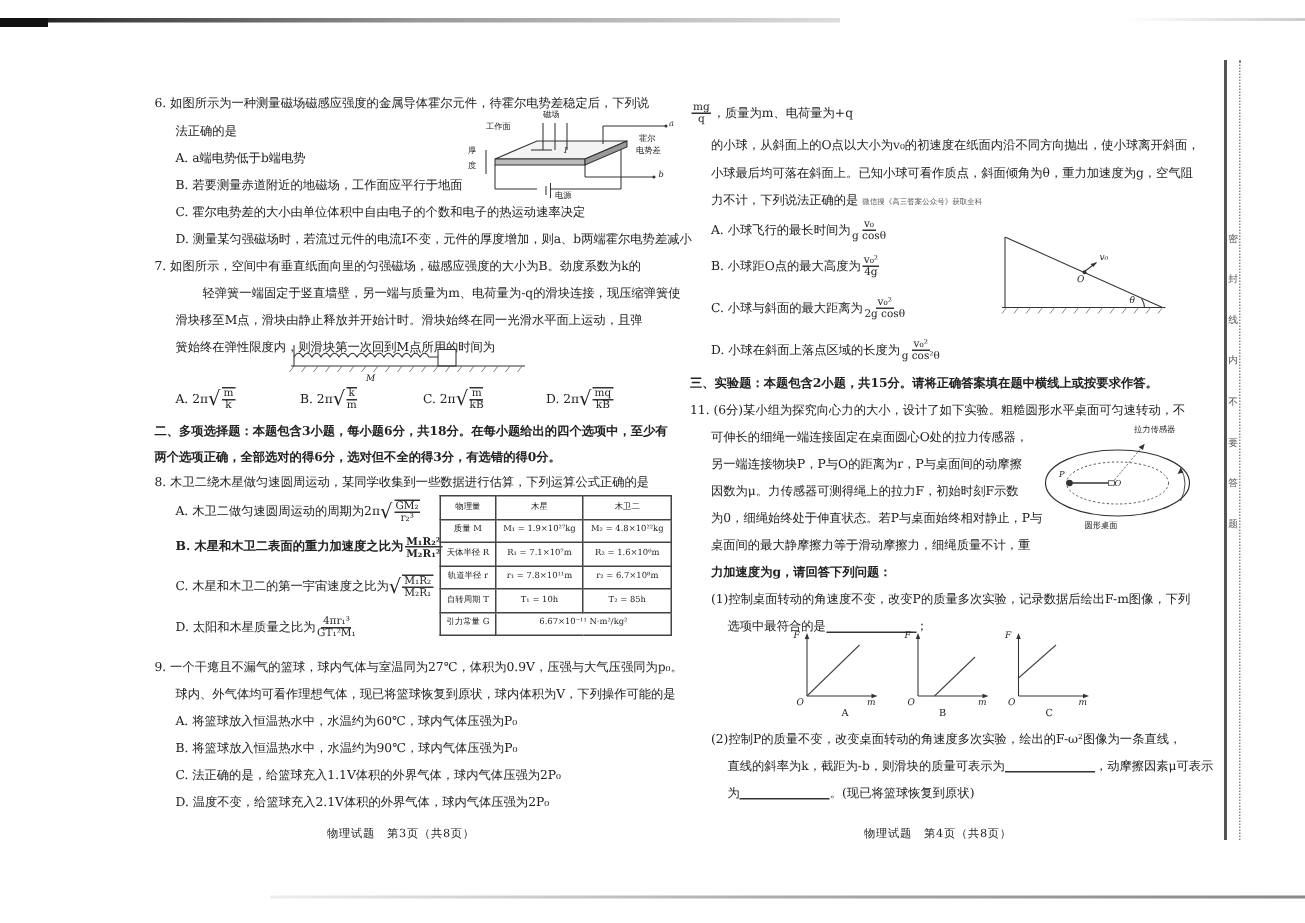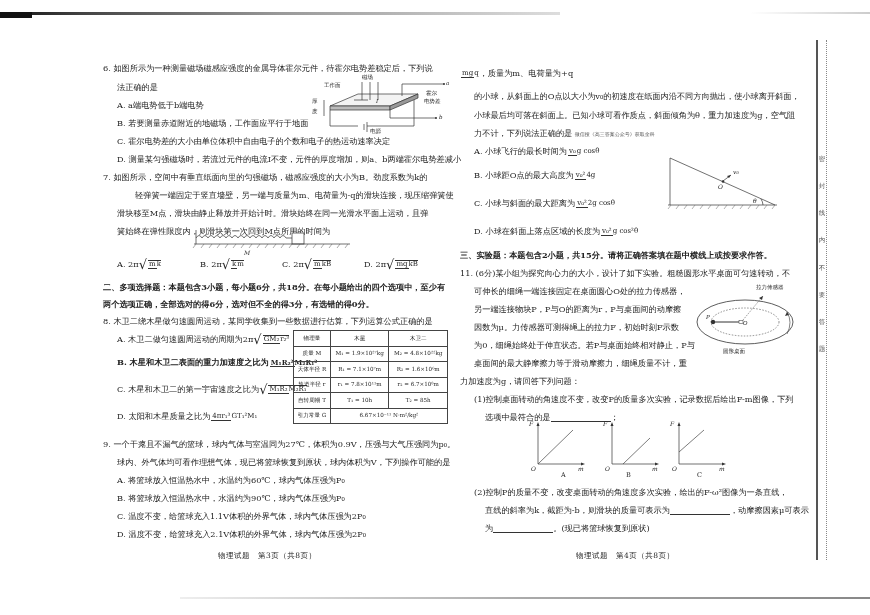--- a/index.html
+++ b/index.html
@@ -7,21 +7,21 @@
   body { font-family: "DejaVu Serif", "Liberation Serif", serif; color: #222; font-size: 8.2px; line-height: 1.25; position: relative; }
 
   .top-edge { position: absolute; left: 0; top: 12px; width: 560px; height: 3px; background: linear-gradient(90deg,#111 0%,#444 15%,#999 50%,#ddd 100%); }
   .top-edge-l { position: absolute; left: 0; top: 12px; width: 32px; height: 6px; background: #111; }
   .top-edge-r { position: absolute; right: 0; top: 12px; width: 120px; height: 2px; background: linear-gradient(90deg,#fff,#ccc); }
   .bottom-edge { position: absolute; left: 180px; top: 597px; width: 690px; height: 2px; background: linear-gradient(90deg,#eee,#aaa 50%,#888); }
 
   .q { position: absolute; white-space: nowrap; }
   .section { font-weight: bold; }
 
-  .frac { display: inline-flex; align-items: center; vertical-align: middle; font-size: 7px; line-height: 1.05; margin: 0 1px; }
+  .frac { display: inline-flex; flex-direction: column; align-items: center; vertical-align: middle; font-size: 7px; line-height: 1.05; margin: 0 1px; }
   .frac .num { border-bottom: 0.8px solid #333; padding: 0 1px; }
   .sqrt { display: inline-flex; align-items: center; vertical-align: middle; }
   .sqrt .rad { font-size: 13px; line-height: 1; }
   .sqrt .body { border-top: 0.8px solid #333; }
 
   .fig { position: absolute; }
   .phys-table { position: absolute; border-collapse: collapse; font-size: 5.6px; }
   .phys-table td { border: 0.8px solid #444; text-align: center; padding: 0 2px; height: 15.5px; white-space: nowrap; }
 
   .footer { position: absolute; font-size: 7.5px; letter-spacing: 0.5px; }
@@ -231,21 +231,21 @@
       <td>引力常量 G</td>
       <td colspan="2">6.67×10⁻¹¹ N·m²/kg²</td>
     </tr>
   </tbody>
     </table>
 
   <div class="q" style="left:103px;top:439px;">9. 一个干瘪且不漏气的篮球，球内气体与室温同为27℃，体积为0.9V，压强与大气压强同为p₀。</div>
   <div class="q" style="left:117px;top:457px;">球内、外气体均可看作理想气体，现已将篮球恢复到原状，球内体积为V，下列操作可能的是</div>
   <div class="q" style="left:117px;top:475px;">A. 将篮球放入恒温热水中，水温约为60℃，球内气体压强为P₀</div>
   <div class="q" style="left:117px;top:493px;">B. 将篮球放入恒温热水中，水温约为90℃，球内气体压强为P₀</div>
-  <div class="q" style="left:117px;top:511px;">C. 温度不变，给篮球充入1.1V体积的外界气体，球内气体压强为2P₀</div>
+  <div class="q" style="left:117px;top:511px;">C. 法正确的是，给篮球充入1.1V体积的外界气体，球内气体压强为2P₀</div>
   <div class="q" style="left:117px;top:529px;">D. 温度不变，给篮球充入2.1V体积的外界气体，球内气体压强为2P₀</div>
 
   <div class="footer" style="left:218px;top:551px;">物理试题　第3页（共8页）</div>
 </div>
 
 <div>
 
   <div class="q" style="left:460px;top:68px;">
     <span class="frac">
         <span class="num">mg</span>
@@ -318,21 +318,21 @@
   </div>
 
   <div class="q section" style="left:460px;top:250px;">三、实验题：本题包含2小题，共15分。请将正确答案填在题中横线上或按要求作答。</div>
 
   <div class="q" style="left:460px;top:268px;">11. (6分)某小组为探究向心力的大小，设计了如下实验。粗糙圆形水平桌面可匀速转动，不</div>
   <div class="q" style="left:474px;top:286px;">可伸长的细绳一端连接固定在桌面圆心O处的拉力传感器，</div>
   <div class="q" style="left:474px;top:304px;">另一端连接物块P，P与O的距离为r，P与桌面间的动摩擦</div>
   <div class="q" style="left:474px;top:322px;">因数为μ。力传感器可测得绳上的拉力F，初始时刻F示数</div>
   <div class="q" style="left:474px;top:340px;">为0，细绳始终处于伸直状态。若P与桌面始终相对静止，P与</div>
   <div class="q" style="left:474px;top:358px;">桌面间的最大静摩擦力等于滑动摩擦力，细绳质量不计，重</div>
-  <div class="q" style="left:460px;top:376px;">力加速度为g，请回答下列问题：</div>
+  <div class="q" style="left:474px;top:376px;font-weight:bold;">力加速度为g，请回答下列问题：</div>
 
   <div class="fig" style="left:693px;top:290px;width:110px;height:72px;font-size:5.5px;">
     <svg width="110" height="60" viewBox="0 0 110 60">
       <ellipse cx="52" cy="32" rx="48" ry="22" fill="none" stroke="#333" stroke-width="0.8"></ellipse>
       <ellipse cx="52" cy="32" rx="34" ry="14" fill="none" stroke="#444" stroke-width="0.6" stroke-dasharray="1.5,1.5"></ellipse>
       <line x1="20" y1="32" x2="46" y2="32" stroke="#333" stroke-width="1"></line>
       <circle cx="20" cy="32" r="2.2" fill="#333"></circle>
       <rect x="46" y="30.5" width="4" height="3" fill="#fff" stroke="#333" stroke-width="0.5"></rect>
       <line x1="50" y1="30" x2="70" y2="6" stroke="#444" stroke-width="0.5" stroke-dasharray="1.5,1"></line>
       <polygon points="70,6 66,8 69,10" fill="#333"></polygon>

